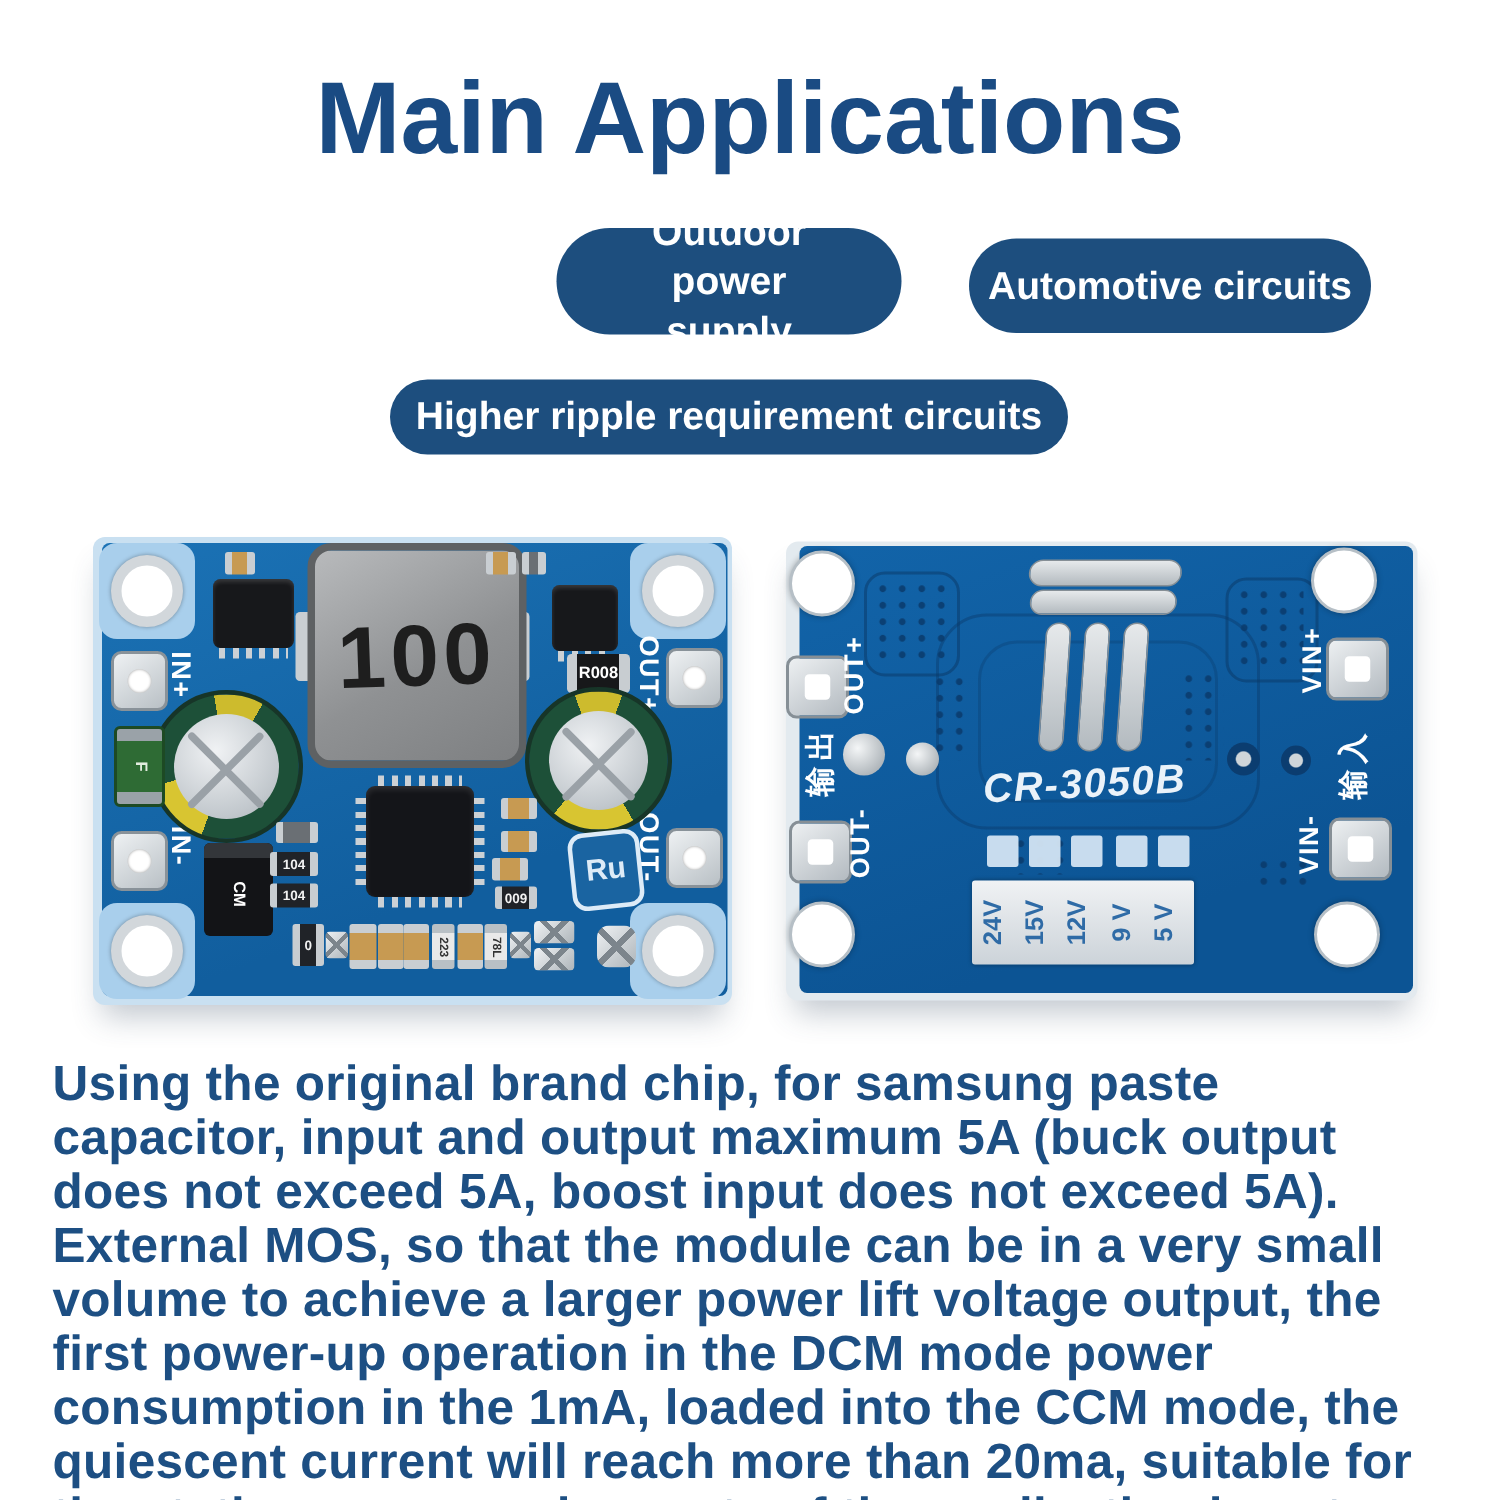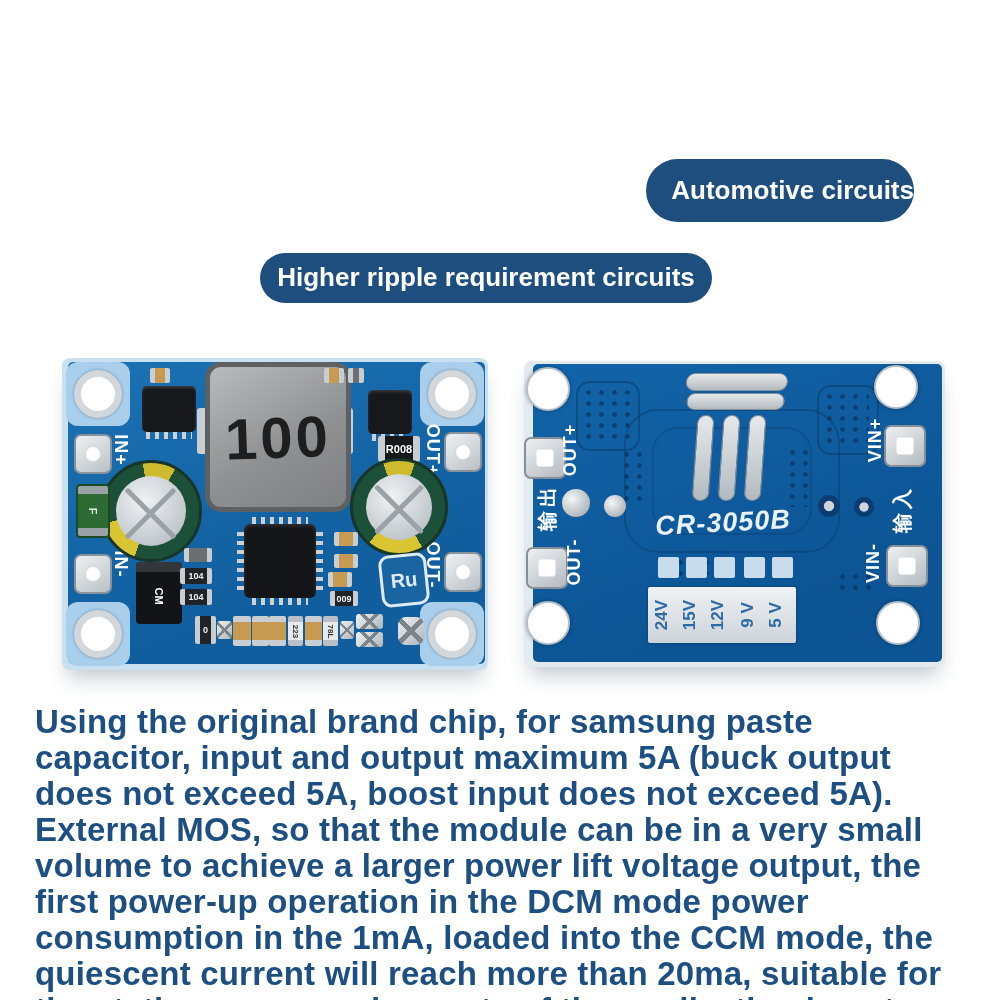--- a/index.html
+++ b/index.html
@@ -99,22 +99,26 @@
   .vbox{position:absolute;left:124px;top:226px;width:148px;height:56px;border-radius:2px;
         background:linear-gradient(180deg,#f0f2f4,#ccd3d9);box-shadow:0 0 3px rgba(0,0,0,.35);}
   .model{position:absolute;left:199px;top:162px;transform:translate(-50%,-50%) rotate(-3deg);
          font-size:27px;font-style:italic;font-weight:700;color:#eaf2f9;letter-spacing:1px;white-space:nowrap;}
 </style>
 </head>
 <body>
 
 <div class="canvas">
 
-
-  <div class="pill" style="left:646px;top:159px;width:268px;height:63px;justify-content:flex-end;">
+  <h1 class="title">Main Applications</h1>
+
+  <div class="pill" style="left:371px;top:152px;width:230px;height:71px;">
+    <span style="width:165px;">Outdoor power supply</span>
+  </div>
+  <div class="pill" style="left:646px;top:159px;width:268px;height:63px;">
     <span class="nowrap">Automotive circuits</span>
   </div>
   <div class="pill" style="left:260px;top:253px;width:452px;height:50px;text-align:center;">
     <span class="nowrap">Higher ripple requirement circuits</span>
   </div>
 
   <div class="board front" style="left:62px;top:358px;width:426px;height:312px;">
     <div class="inner"></div>
 
     <div class="cpad" style="left:4px;top:4px;">

